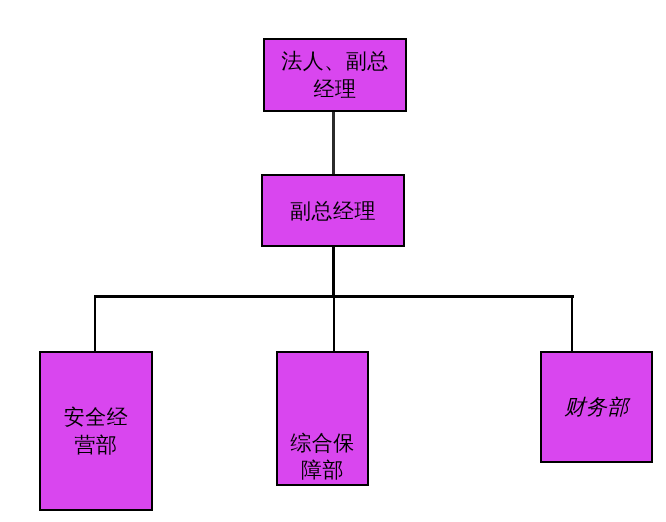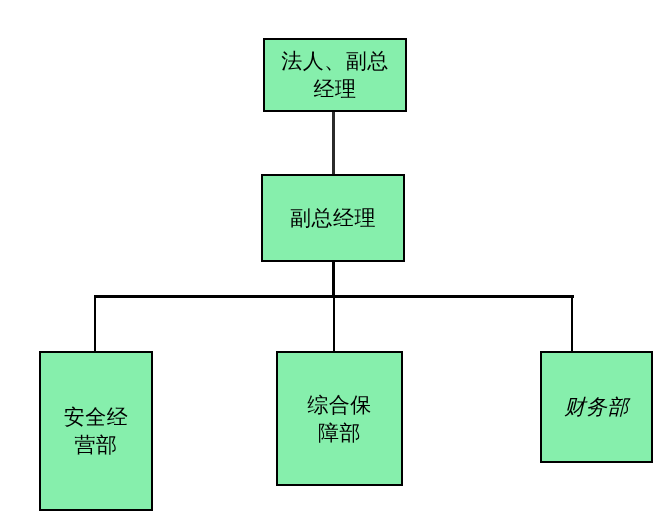--- a/index.html
+++ b/index.html
@@ -11,39 +11,39 @@
     position: relative;
     width: 666px;
     height: 522px;
     background: #ffffff;
     font-family: "Liberation Sans", "DejaVu Sans", sans-serif;
     overflow: hidden;
   }
   .node {
     position: absolute;
     box-sizing: border-box;
-    background: #86efac;
+    background: #d946ef;
     border: 2px solid #000000;
     display: flex;
     align-items: center;
     justify-content: center;
     z-index: 2;
   }
   .node-label {
     color: #000000;
     font-size: 21px;
     line-height: 1.32;
     text-align: center;
     white-space: pre-line;
     letter-spacing: 0.5px;
   }
   .node-root    { left: 263px; top: 38px;  width: 144px; height: 74px;  }
-  .node-deputy  { left: 261px; top: 174px; width: 144px; height: 88px; justify-content: center;  }
+  .node-deputy  { left: 261px; top: 174px; width: 144px; height: 73px; justify-content: center;  }
   .node-safety  { left: 39px;  top: 351px; width: 114px; height: 160px; }
-  .node-support { left: 276px; top: 351px; width: 127px; height: 135px; }
+  .node-support { left: 276px; top: 351px; width: 93px; height: 135px; align-items: flex-end; }
   .node-finance { left: 540px; top: 351px; width: 113px; height: 112px; font-style: italic; }
 
   .connector {
     position: absolute;
     background: #000000;
     z-index: 1;
   }
   .conn-root-deputy  { left: 332px; top: 112px; width: 3px;   height: 62px; background: #2b2b2b; }
   .conn-deputy-bus   { left: 332px; top: 245px; width: 3px;   height: 53px; }
   .conn-bus          { left: 94px;  top: 295px; width: 480px; height: 3px;  }

